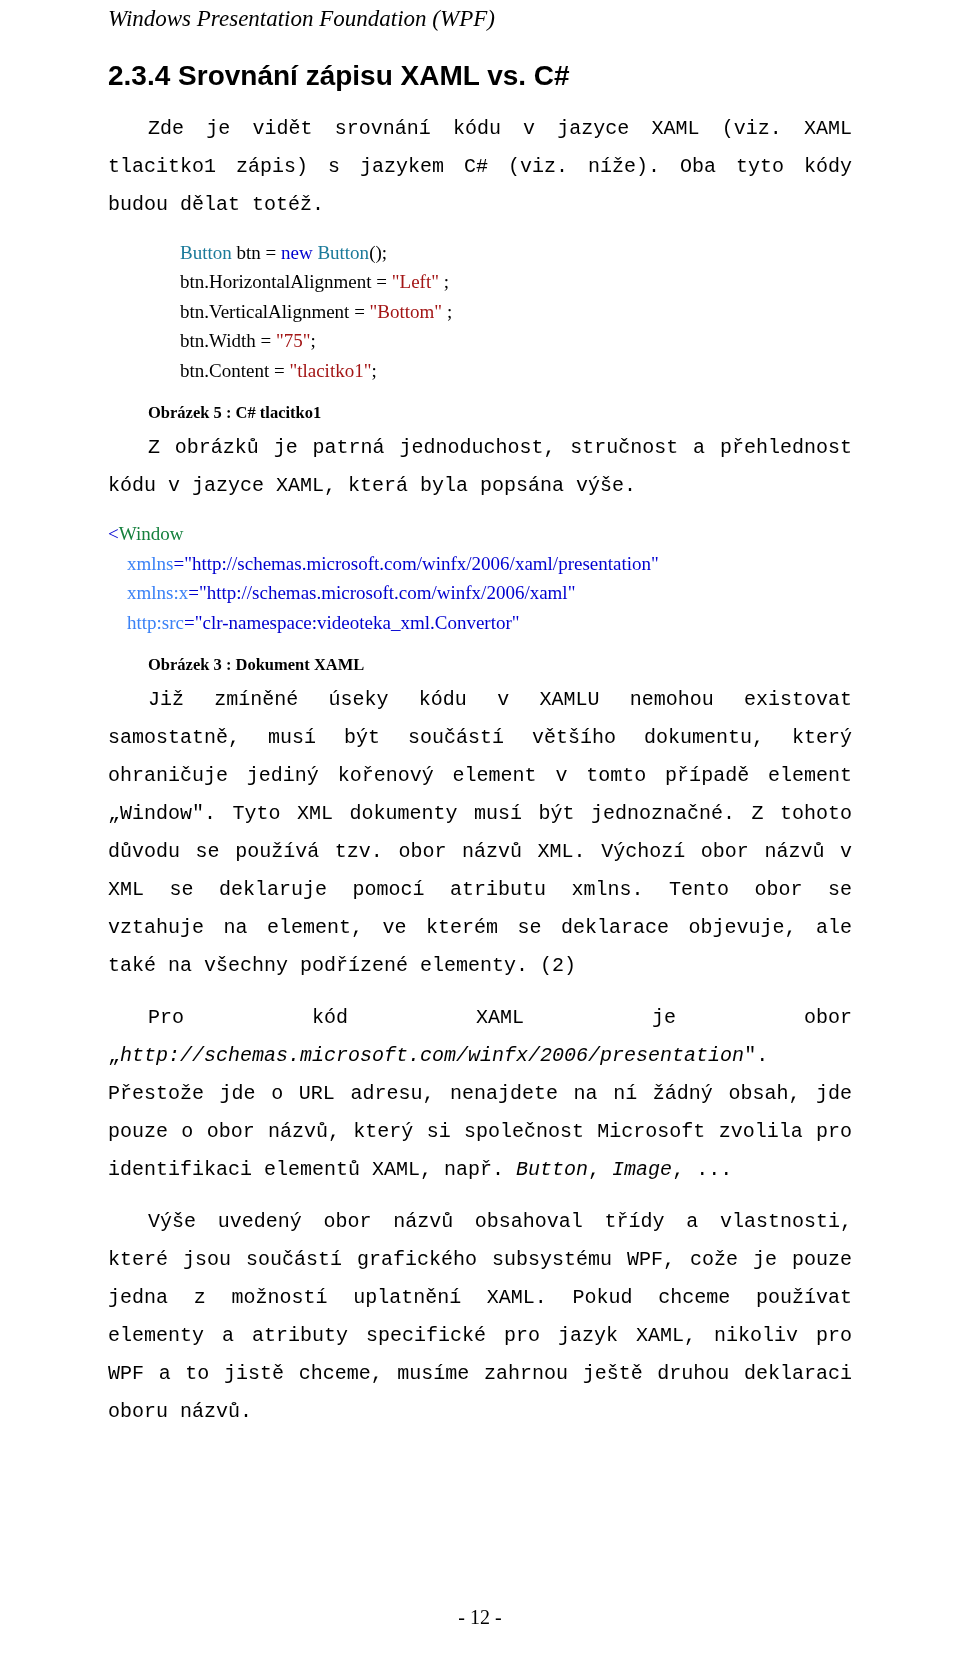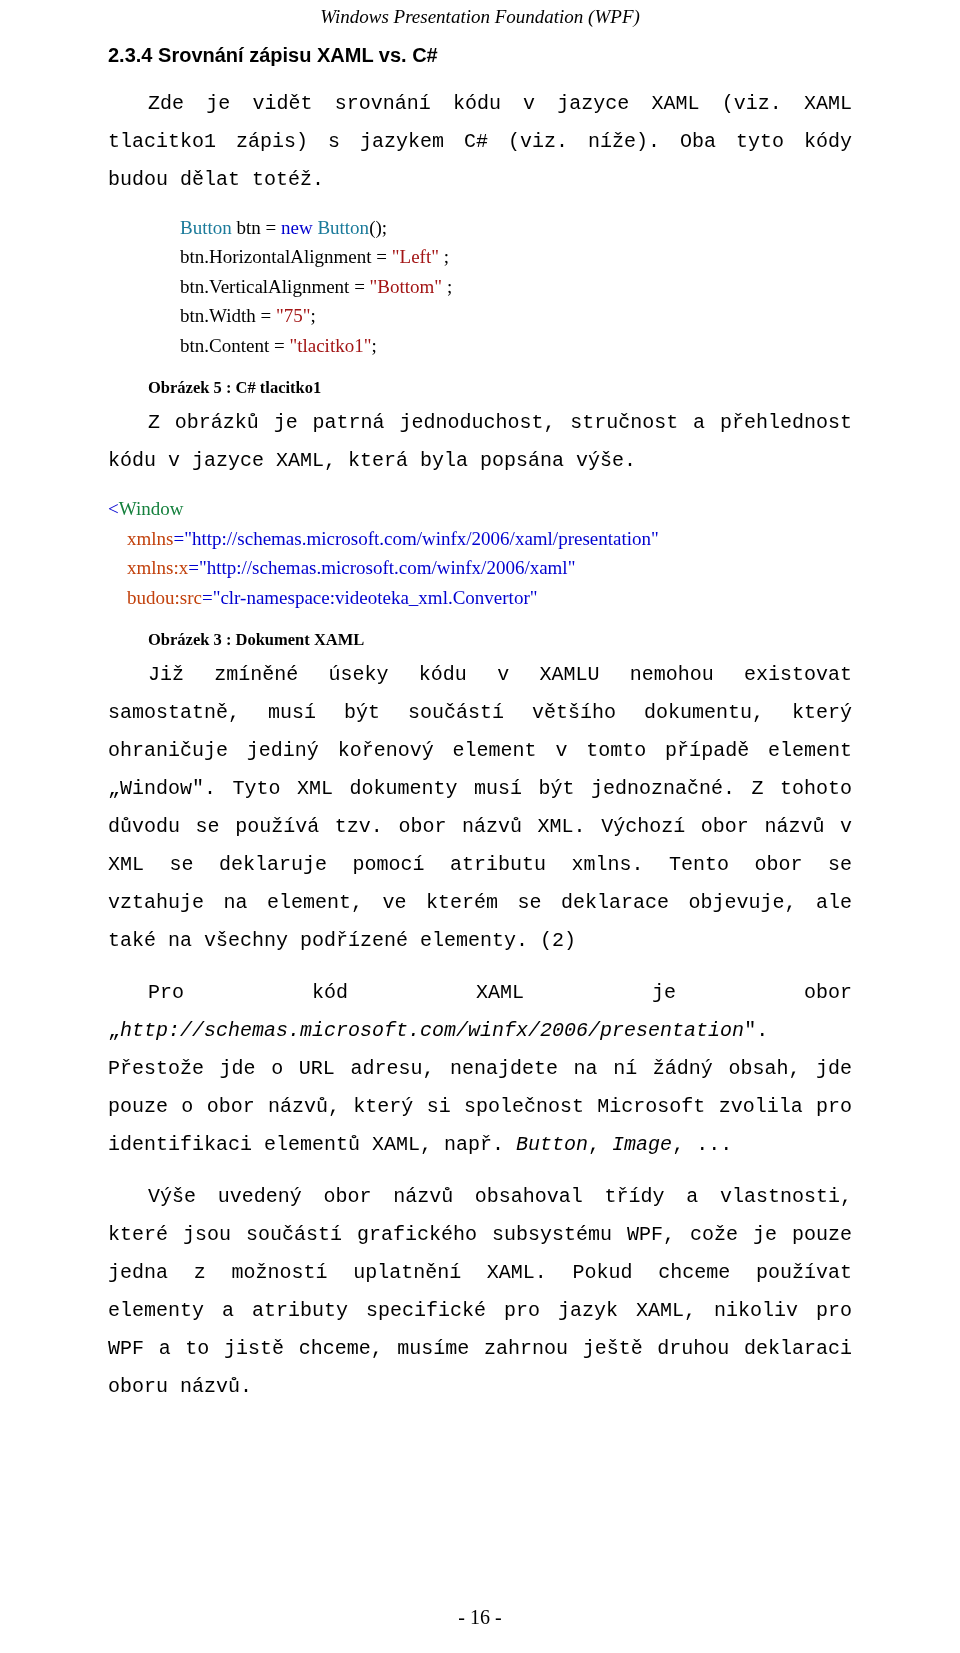--- a/index.html
+++ b/index.html
@@ -12,29 +12,28 @@
   .page {
     width: 960px;
     min-height: 1653px;
     margin: 0 auto;
     box-sizing: border-box;
     padding: 0 108px 0 108px;
     position: relative;
   }
   .running-header {
     font-style: italic;
-    font-size: 19px;
+    font-size: 23px;
     margin-top: 6px;
-    margin-bottom: 16px;
-    text-align: center;
+    margin-bottom: 28px;
   }
   h2.section {
     font-family: Arial, Helvetica, sans-serif;
     font-weight: bold;
-    font-size: 20px;
+    font-size: 28px;
     margin: 12px 0 18px 0;
   }
   p.body {
     font-size: 20px;
     line-height: 1.9;
     text-align: justify;
     margin: 0 0 14px 0;
     text-indent: 40px;
     font-family: Liberation Mono, monospace;
   }
@@ -48,21 +47,21 @@
     background: #fff;
     font-family: "Times New Roman", Times, serif;
     font-size: 19px;
     line-height: 1.55;
     margin: 8px 0 18px 72px;
     white-space: pre;
   }
   .code-block .kw   { color: #0000d0; }
   .code-block .type { color: #1a7a9a; }
   .code-block .str  { color: #a31515; }
-  .code-block .attr { color: #c2410c; }
+  .code-block .attr { color: #3b82f6; }
   .code-block .tag  { color: #15803d; }
   .code-block .val  { color: #0000d0; }
   .italic { font-style: italic; }
   .page-number {
     position: absolute;
     bottom: 30px;
     width: 744px;
     text-align: center;
     font-size: 20px;
   }
@@ -86,26 +85,26 @@
 </div>
 
   <p class="caption">Obrázek 5 : C# tlacitko1</p>
 
   <p class="body">Z obrázků je patrná jednoduchost, stručnost a přehlednost kódu v jazyce XAML, která byla popsána výše.</p>
 
 
   <div class="code-block" style="margin-left:0;" id="code-xaml"><span class="val">&lt;</span><span class="tag">Window</span>
     <span class="attr">xmlns</span><span class="val">=</span><span class="val">"http://schemas.microsoft.com/winfx/2006/xaml/presentation"</span>
     <span class="attr">xmlns:x</span><span class="val">=</span><span class="val">"http://schemas.microsoft.com/winfx/2006/xaml"</span>
-    <span class="attr">budou:src</span><span class="val">=</span><span class="val">"clr-namespace:videoteka_xml.Convertor"</span>
+    <span class="attr">http:src</span><span class="val">=</span><span class="val">"clr-namespace:videoteka_xml.Convertor"</span>
 </div>
 
   <p class="caption">Obrázek 3 : Dokument XAML</p>
 
   <p class="body">Již zmíněné úseky kódu v XAMLU nemohou existovat samostatně, musí být součástí většího dokumentu, který ohraničuje jediný kořenový element v tomto případě element „Window". Tyto XML dokumenty musí být jednoznačné. Z tohoto důvodu se používá tzv. obor názvů XML. Výchozí obor názvů v XML se deklaruje pomocí atributu xmlns. Tento obor se vztahuje na element, ve kterém se deklarace objevuje, ale také na všechny podřízené elementy. (2)</p>
 
   <p class="body" id="para-235-2">Pro kód XAML je obor „<span class="italic">http://schemas.microsoft.com/winfx/2006/presentation</span>". Přestože jde o URL adresu, nenajdete na ní žádný obsah, jde pouze o obor názvů, který si společnost Microsoft zvolila pro identifikaci elementů XAML, např. <span class="italic">Button</span>, <span class="italic">Image</span>, ...</p>
 
   <p class="body">Výše uvedený obor názvů obsahoval třídy a vlastnosti, které jsou součástí grafického subsystému WPF, cože je pouze jedna z možností uplatnění XAML. Pokud chceme používat elementy a atributy specifické pro jazyk XAML, nikoliv pro WPF a to jistě chceme, musíme zahrnou ještě druhou deklaraci oboru názvů.</p>
 
 
-  <div class="page-number">- 16 -</div>
+  <div class="page-number">- 12 -</div>
 </div>
 
 </body></html>

